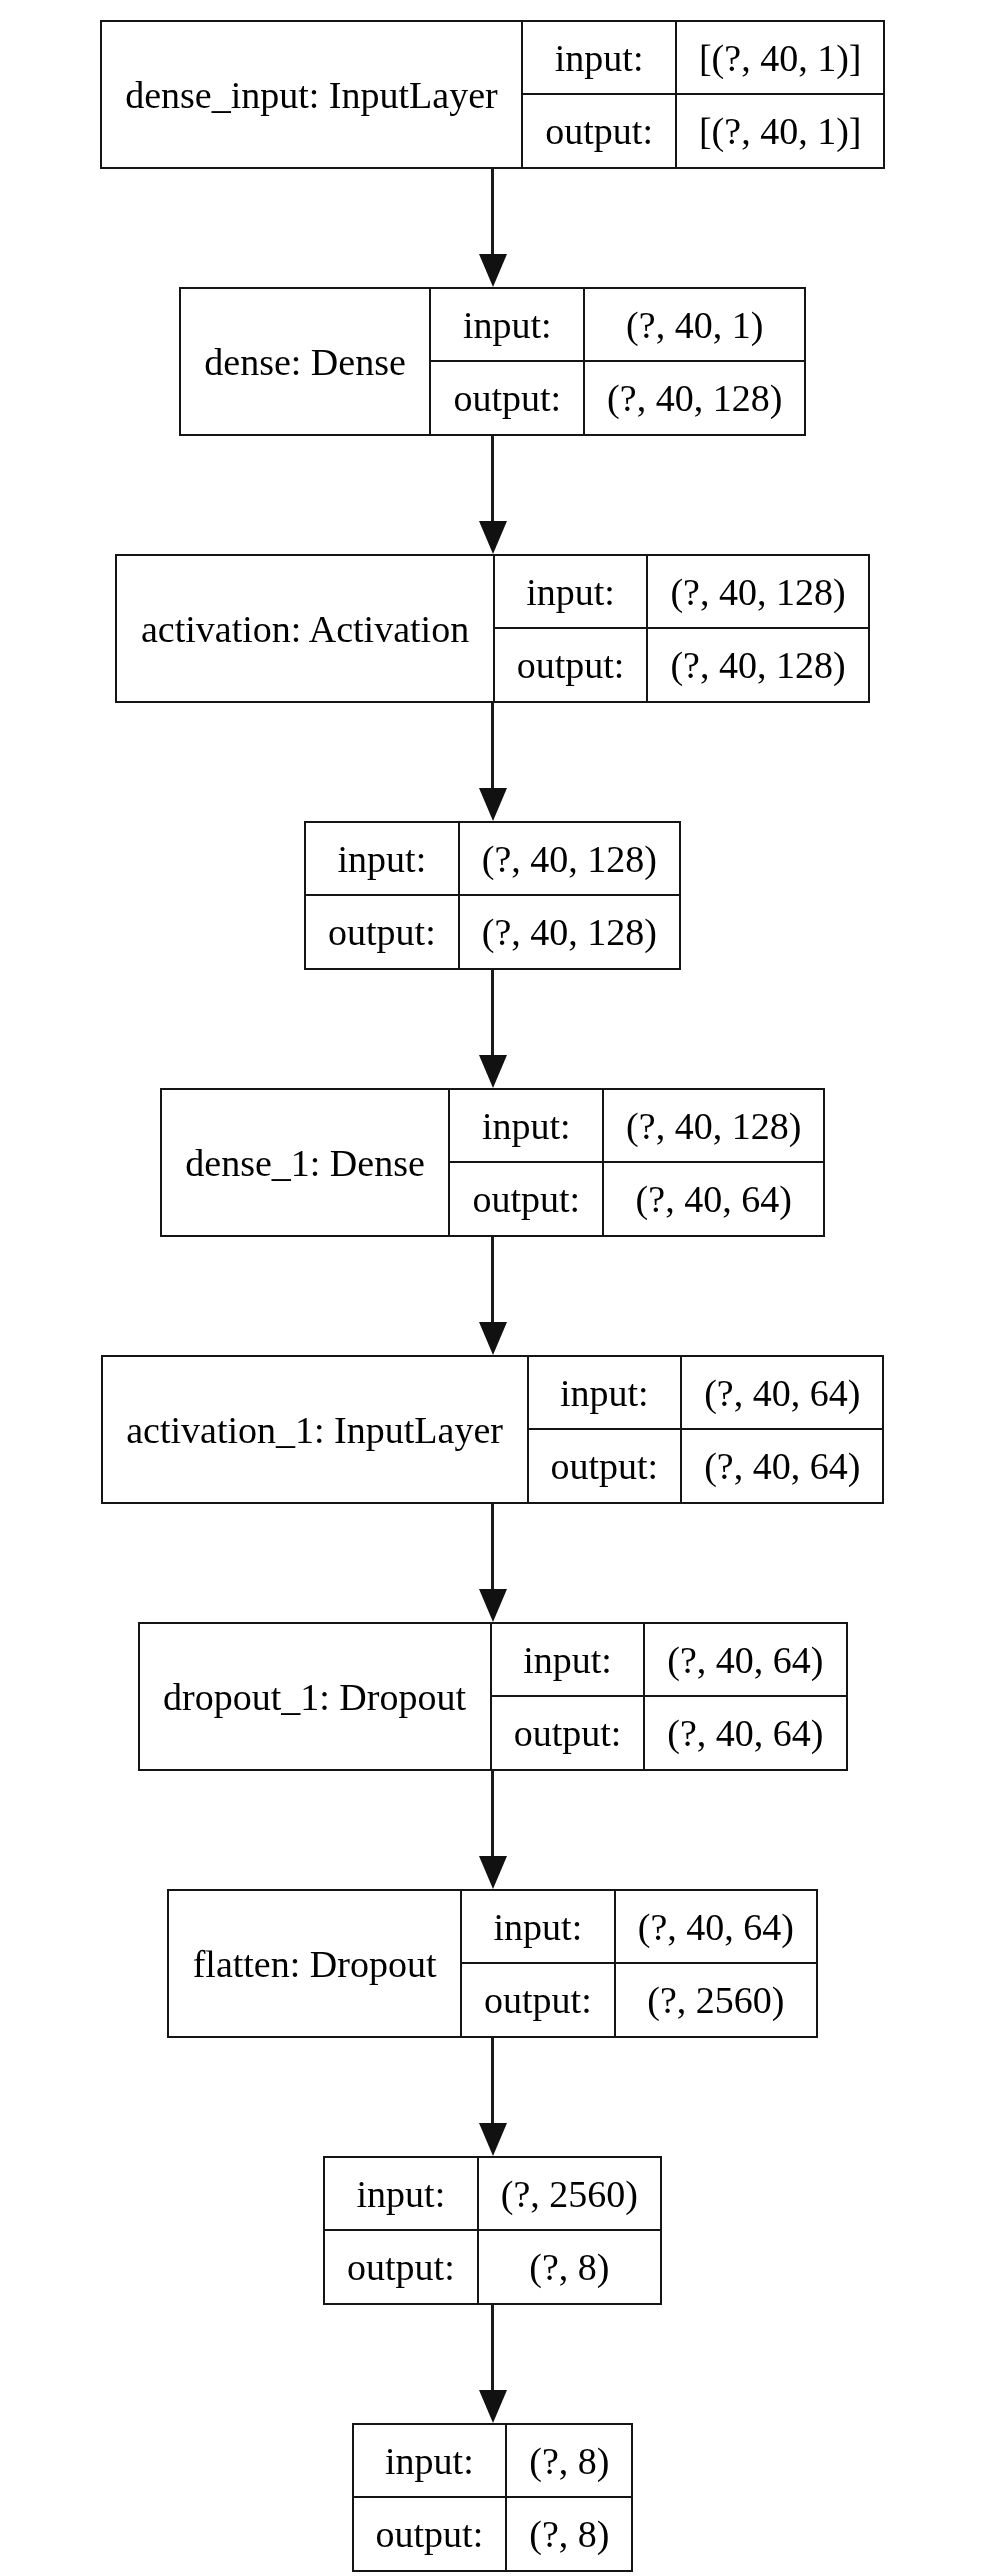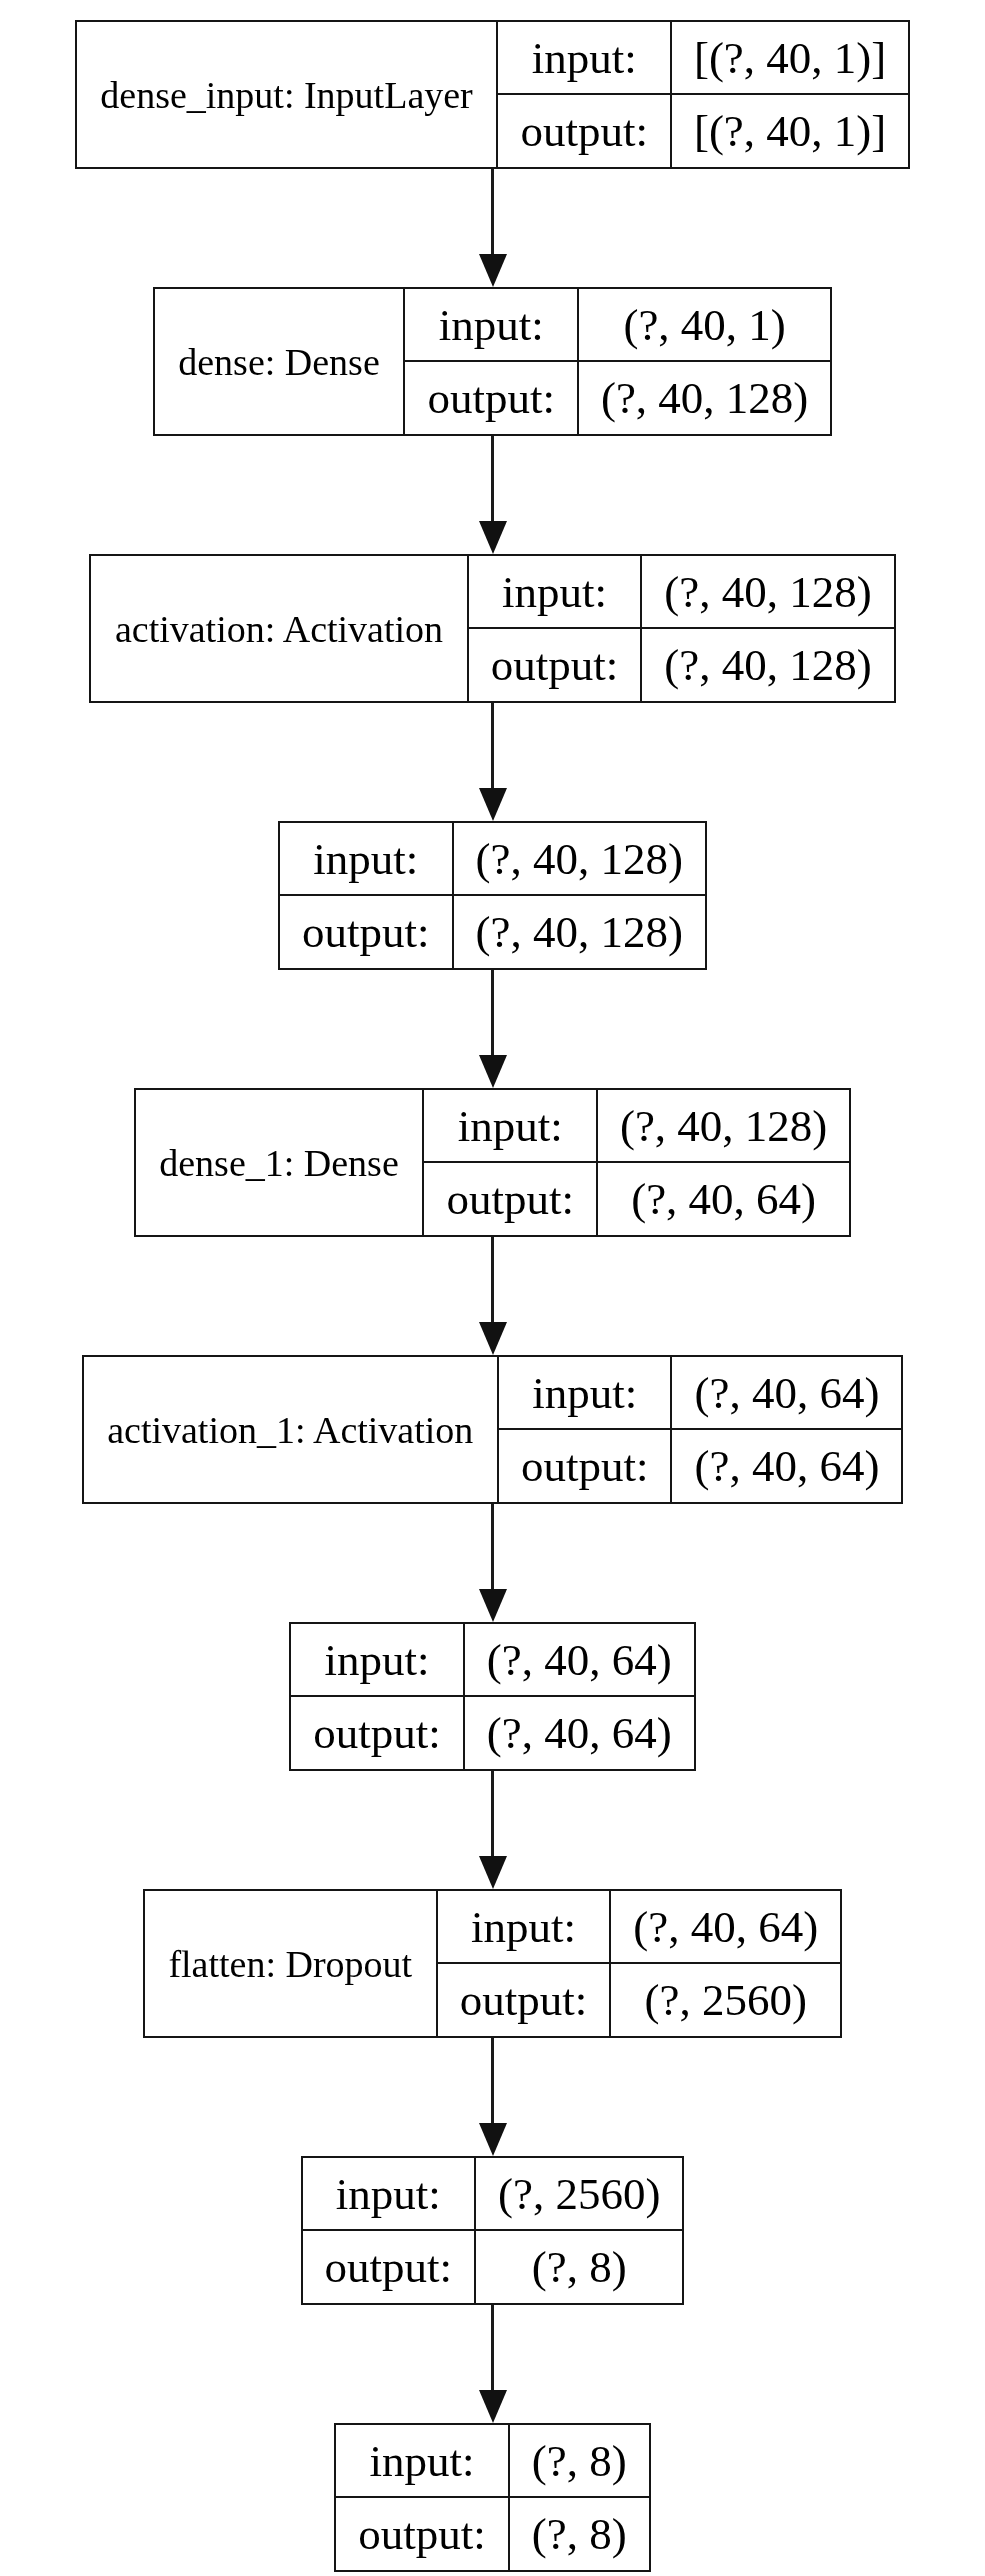--- a/index.html
+++ b/index.html
@@ -44,21 +44,21 @@
   .io {
     display: grid;
     grid-template-columns: auto auto;
     grid-template-rows: 1fr 1fr;
   }
   .io-cell {
     display: flex;
     align-items: center;
     justify-content: center;
     padding: 0 22px;
-    font-size: 45px;
+    font-size: 38px;
     white-space: nowrap;
     box-sizing: border-box;
   }
   .io-cell.lbl {
     border-right: 2.4px solid #151515;
   }
   .io-cell.top {
     border-bottom: 2.4px solid #151515;
   }
   .arrow {
@@ -153,35 +153,36 @@
       <div class="io-cell">(?, 40, 64)</div>
     </div>
   </div>
 
   <div class="arrow">
     <div class="arrow-line"></div>
     <div class="arrow-head"></div>
   </div>
 
   <div class="node">
-    <div class="name-cell">activation_1: Activation</div>
+    <div class="name-cell">activation_1: InputLayer</div>
     <div class="io">
       <div class="io-cell lbl top">input:</div>
       <div class="io-cell top">(?, 40, 64)</div>
       <div class="io-cell lbl">output:</div>
       <div class="io-cell">(?, 40, 64)</div>
     </div>
   </div>
 
   <div class="arrow">
     <div class="arrow-line"></div>
     <div class="arrow-head"></div>
   </div>
 
   <div class="node">
+    <div class="name-cell">dropout_1: Dropout</div>
     <div class="io">
       <div class="io-cell lbl top">input:</div>
       <div class="io-cell top">(?, 40, 64)</div>
       <div class="io-cell lbl">output:</div>
       <div class="io-cell">(?, 40, 64)</div>
     </div>
   </div>
 
   <div class="arrow">
     <div class="arrow-line"></div>

